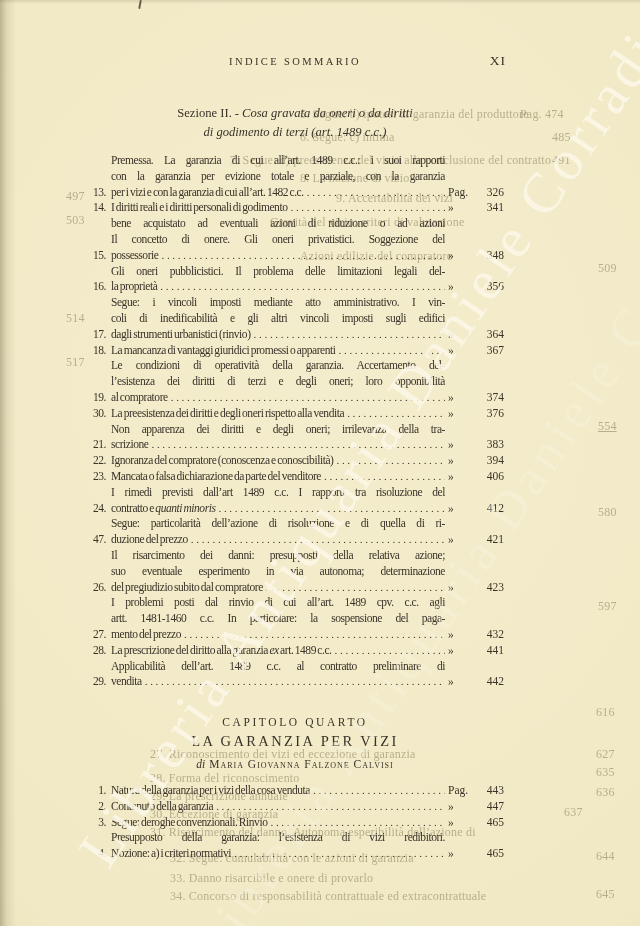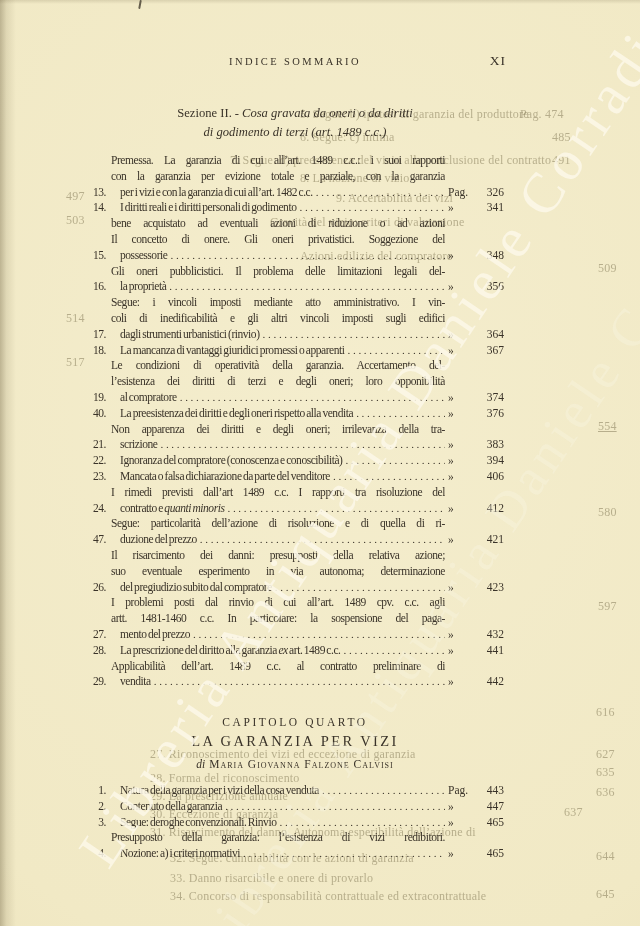--- a/index.html
+++ b/index.html
@@ -30,21 +30,21 @@
   .sezione{text-align:center;font-size:12.6px;line-height:18.5px;margin-bottom:12px;}
   .ital{font-style:italic;}
   .sez-dash{padding:0 3px;}
 
   .entries{}
   .entry{display:flex;align-items:flex-end;line-height:15.8px;font-size:11.5px;
     letter-spacing:-.45px;word-spacing:-1px;}
   .num{flex:none;width:20px;text-align:right;padding-right:5px;}
   .body{flex:1;min-width:0;overflow:hidden;}
   .bline{text-align:justify;text-align-last:justify;white-space:nowrap;overflow:hidden;}
-  .bline.last{display:flex;text-align:left;text-align-last:auto;margin-left:9px;}
+  .bline.last{display:flex;text-align:left;text-align-last:auto;}
   .bline.last .t{flex:none;white-space:pre;}
   .leader{flex:1;overflow:hidden;white-space:nowrap;letter-spacing:2.7px;
     font-size:11px;padding:0 3px;word-spacing:0;}
   .pagecol{flex:none;width:56px;display:flex;justify-content:space-between;
     padding-left:3px;letter-spacing:0;word-spacing:0;}
   .pnum{text-align:right;}
   .it{font-style:italic;}
 
   .chapter{text-align:center;margin-top:26px;margin-bottom:13px;}
   .kicker{font-size:11.5px;letter-spacing:2.6px;margin-bottom:5px;}
@@ -211,21 +211,21 @@
                 <span class="t">al compratore</span>
                 <span class="leader">..........................................................................................</span>
               </div>
             </div>
             <div class="pagecol">
               <span class="plabel">»</span>
               <span class="pnum">374</span>
             </div>
           </div>
           <div class="entry">
-            <span class="num">40.</span>
+            <span class="num">30.</span>
             <div class="body">
               <div class="bline last">
                 <span class="t">La preesistenza dei diritti e degli oneri rispetto alla vendita</span>
                 <span class="leader">..........................................................................................</span>
               </div>
             </div>
             <div class="pagecol">
               <span class="plabel">»</span>
               <span class="pnum">376</span>
             </div>

